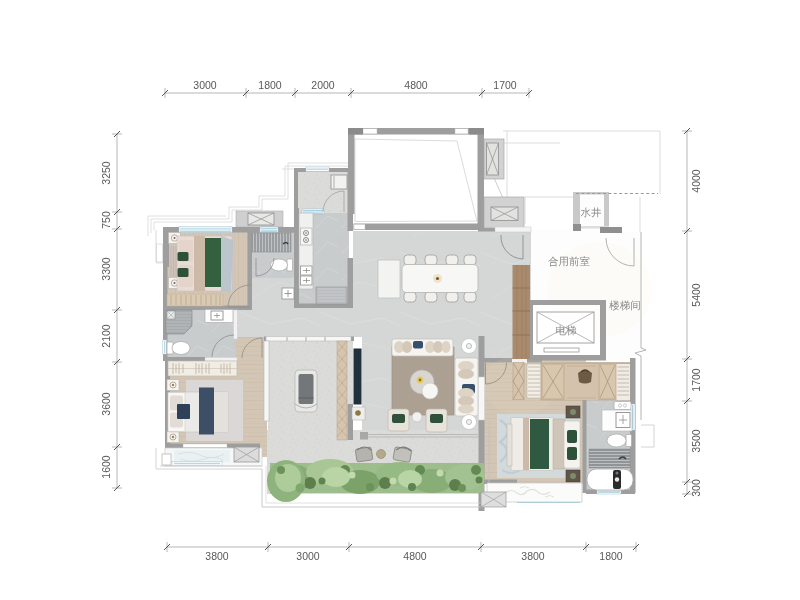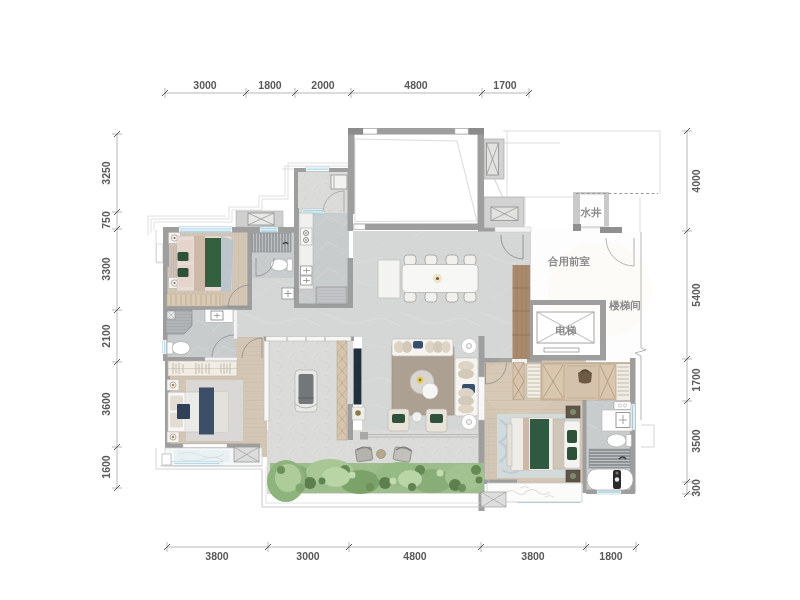--- a/index.html
+++ b/index.html
@@ -1,16 +1,16 @@
 <!DOCTYPE html>
 <html><head>
 <meta charset="utf-8">
 <style>
   html,body{margin:0;padding:0;background:#ffffff;}
-  .page{width:800px;height:600px;position:relative;overflow:hidden;background:#8b5cf6;font-weight:bold;}
+  .page{width:800px;height:600px;position:relative;overflow:hidden;background:#8b5cf6;}
   svg{position:absolute;top:0;left:0;}
   text{font-family:"Liberation Sans", sans-serif;}
 </style>
 </head>
 <body>
 <div class="page">
 <svg width="800" height="600" viewBox="0 0 800 600">
 <defs>
   <pattern id="woodH" width="14" height="9" patternUnits="userSpaceOnUse">
     <rect width="14" height="9" fill="#d3c6b5"></rect>

